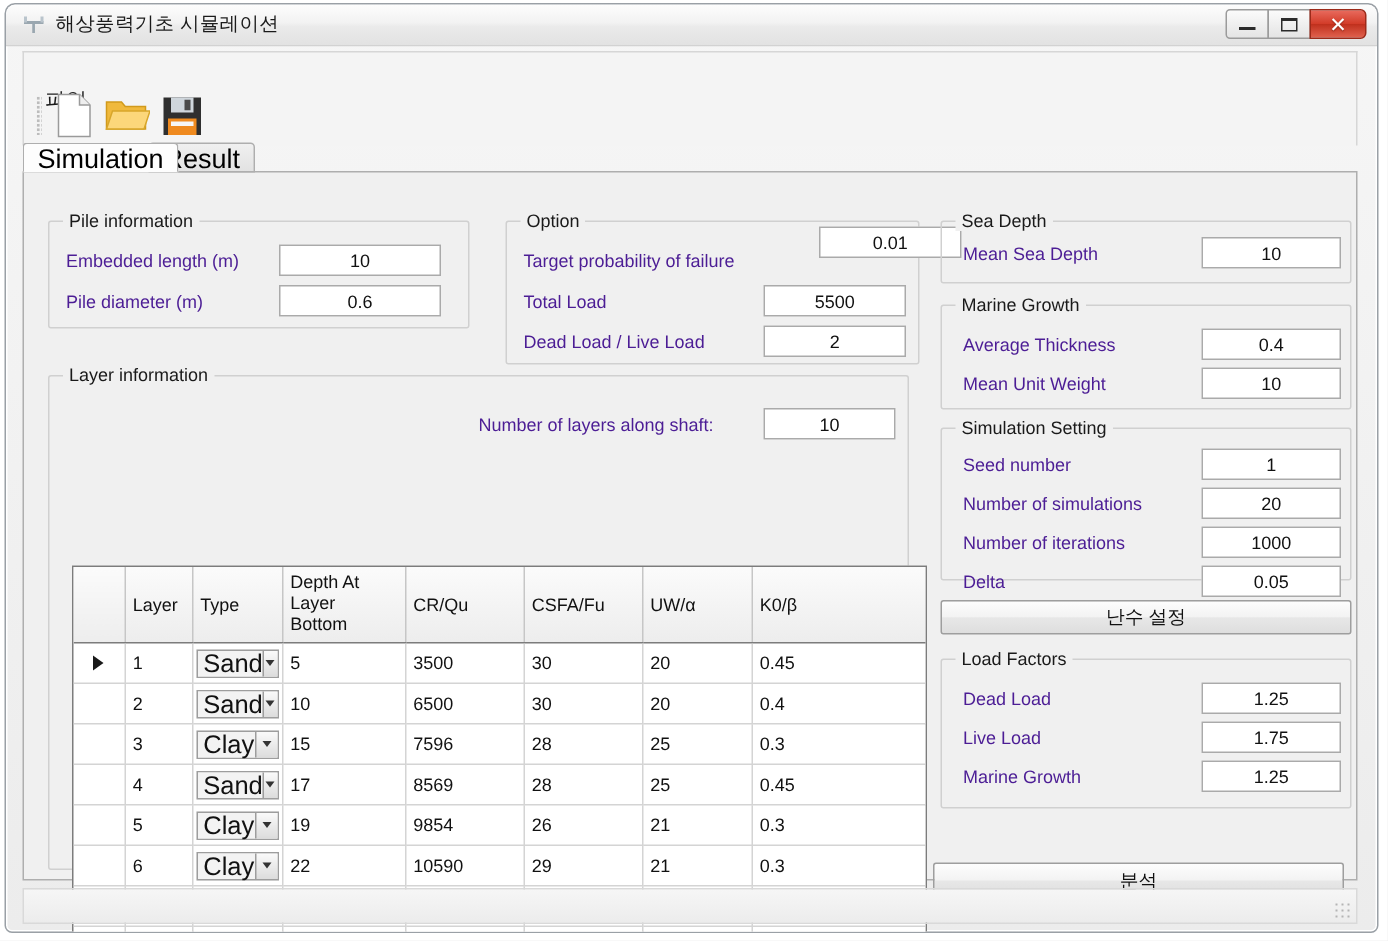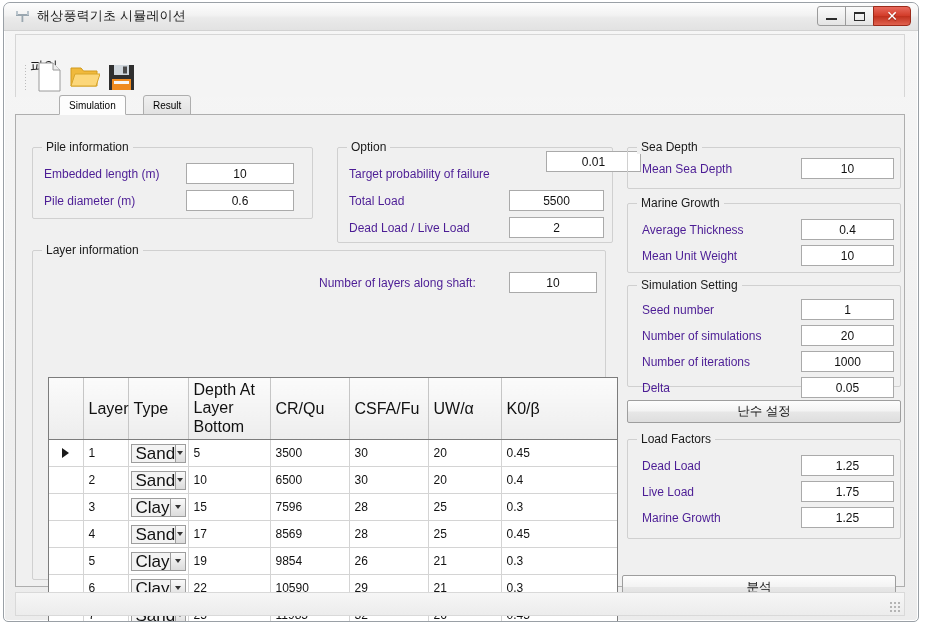--- a/index.html
+++ b/index.html
@@ -52,23 +52,22 @@
   #toolbar{position:absolute;left:6px;top:24px;height:36px;display:flex;align-items:center;}
   .tb-grip{width:4px;height:26px;margin:0 3px 0 2px;
     background-image:radial-gradient(circle,#bcbcbc 1px,transparent 1px);
     background-size:3px 3px;}
   .tb-btn{width:36px;height:34px;display:flex;align-items:center;justify-content:center;}
 
   
   #tabstrip{position:absolute;left:11px;top:65px;width:890px;height:20px;}
   .tab{
     position:absolute;top:0;height:20px;padding:0 9px;line-height:20px;
-    font-size:10px;box-sizing:border-box;border:1px solid #aeaeae;
+    font-size:18px;box-sizing:border-box;border:1px solid #aeaeae;
     border-radius:3px 3px 0 0;
-    margin-left:44px;
   }
   #tab-sim{left:0;background:#fdfdfd;border-bottom-color:#fdfdfd;z-index:3;}
   #tab-res{left:84px;background:linear-gradient(180deg,#f0f0f0,#e2e2e2);z-index:2;}
   #tabpage{
     position:absolute;left:11px;top:84px;width:890px;height:473px;
     background:#f0f0f0;border:1px solid #aeaeae;box-sizing:border-box;
   }
 
   
   .group{position:absolute;border:1px solid #d0d0d0;border-radius:2px;background:transparent;box-sizing:border-box;}
@@ -81,21 +80,21 @@
 
   
   #grid{
     position:absolute;left:32px;top:262px;width:570px;height:306px;
     background:#fff;border:1px solid #7c7c7c;box-sizing:border-box;overflow:hidden;
   }
   table.dg{border-collapse:collapse;width:100%;table-layout:fixed;}
   table.dg th{
     background:linear-gradient(180deg,#fbfbfb,#ededed);
     border-right:1px solid #c6c6c6;border-bottom:1px solid #7c7c7c;
-    font-weight:normal;font-size:16px;text-align:left;padding:3px 5px;
+    font-weight:normal;font-size:12px;text-align:left;padding:3px 5px;
     vertical-align:middle;color:#111;height:44px;
   }
   table.dg td{
     border-right:1px solid #d4d4d4;border-bottom:1px solid #d4d4d4;
     font-size:12px;padding:2px 5px;height:22px;background:#fff;color:#111;
     white-space:nowrap;overflow:hidden;
   }
   td.rowhdr,th.rowhdr{background:linear-gradient(180deg,#fafafa,#efefef);
     border-right:1px solid #b5b5b5;text-align:center;padding:0;}
   td.sel{background:#2a8ce0;color:#fff;}

